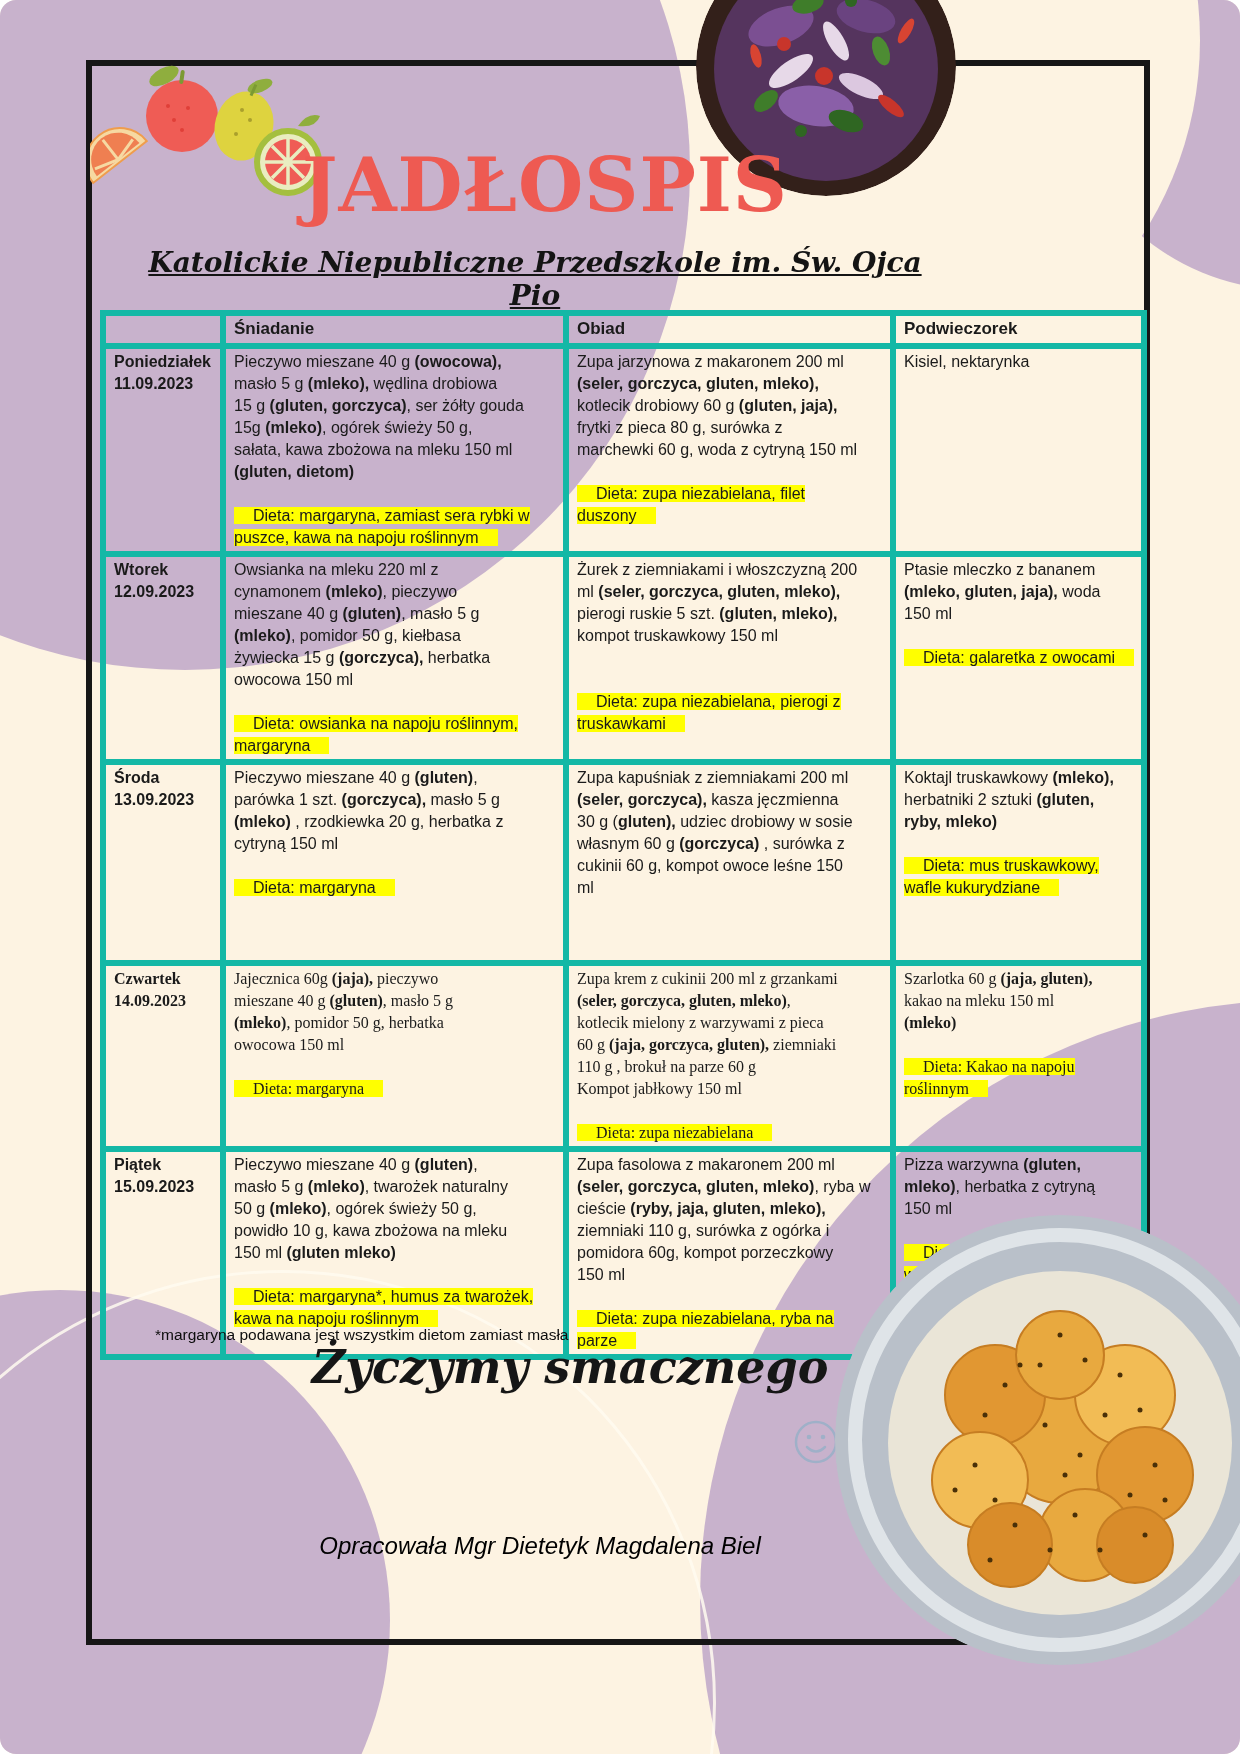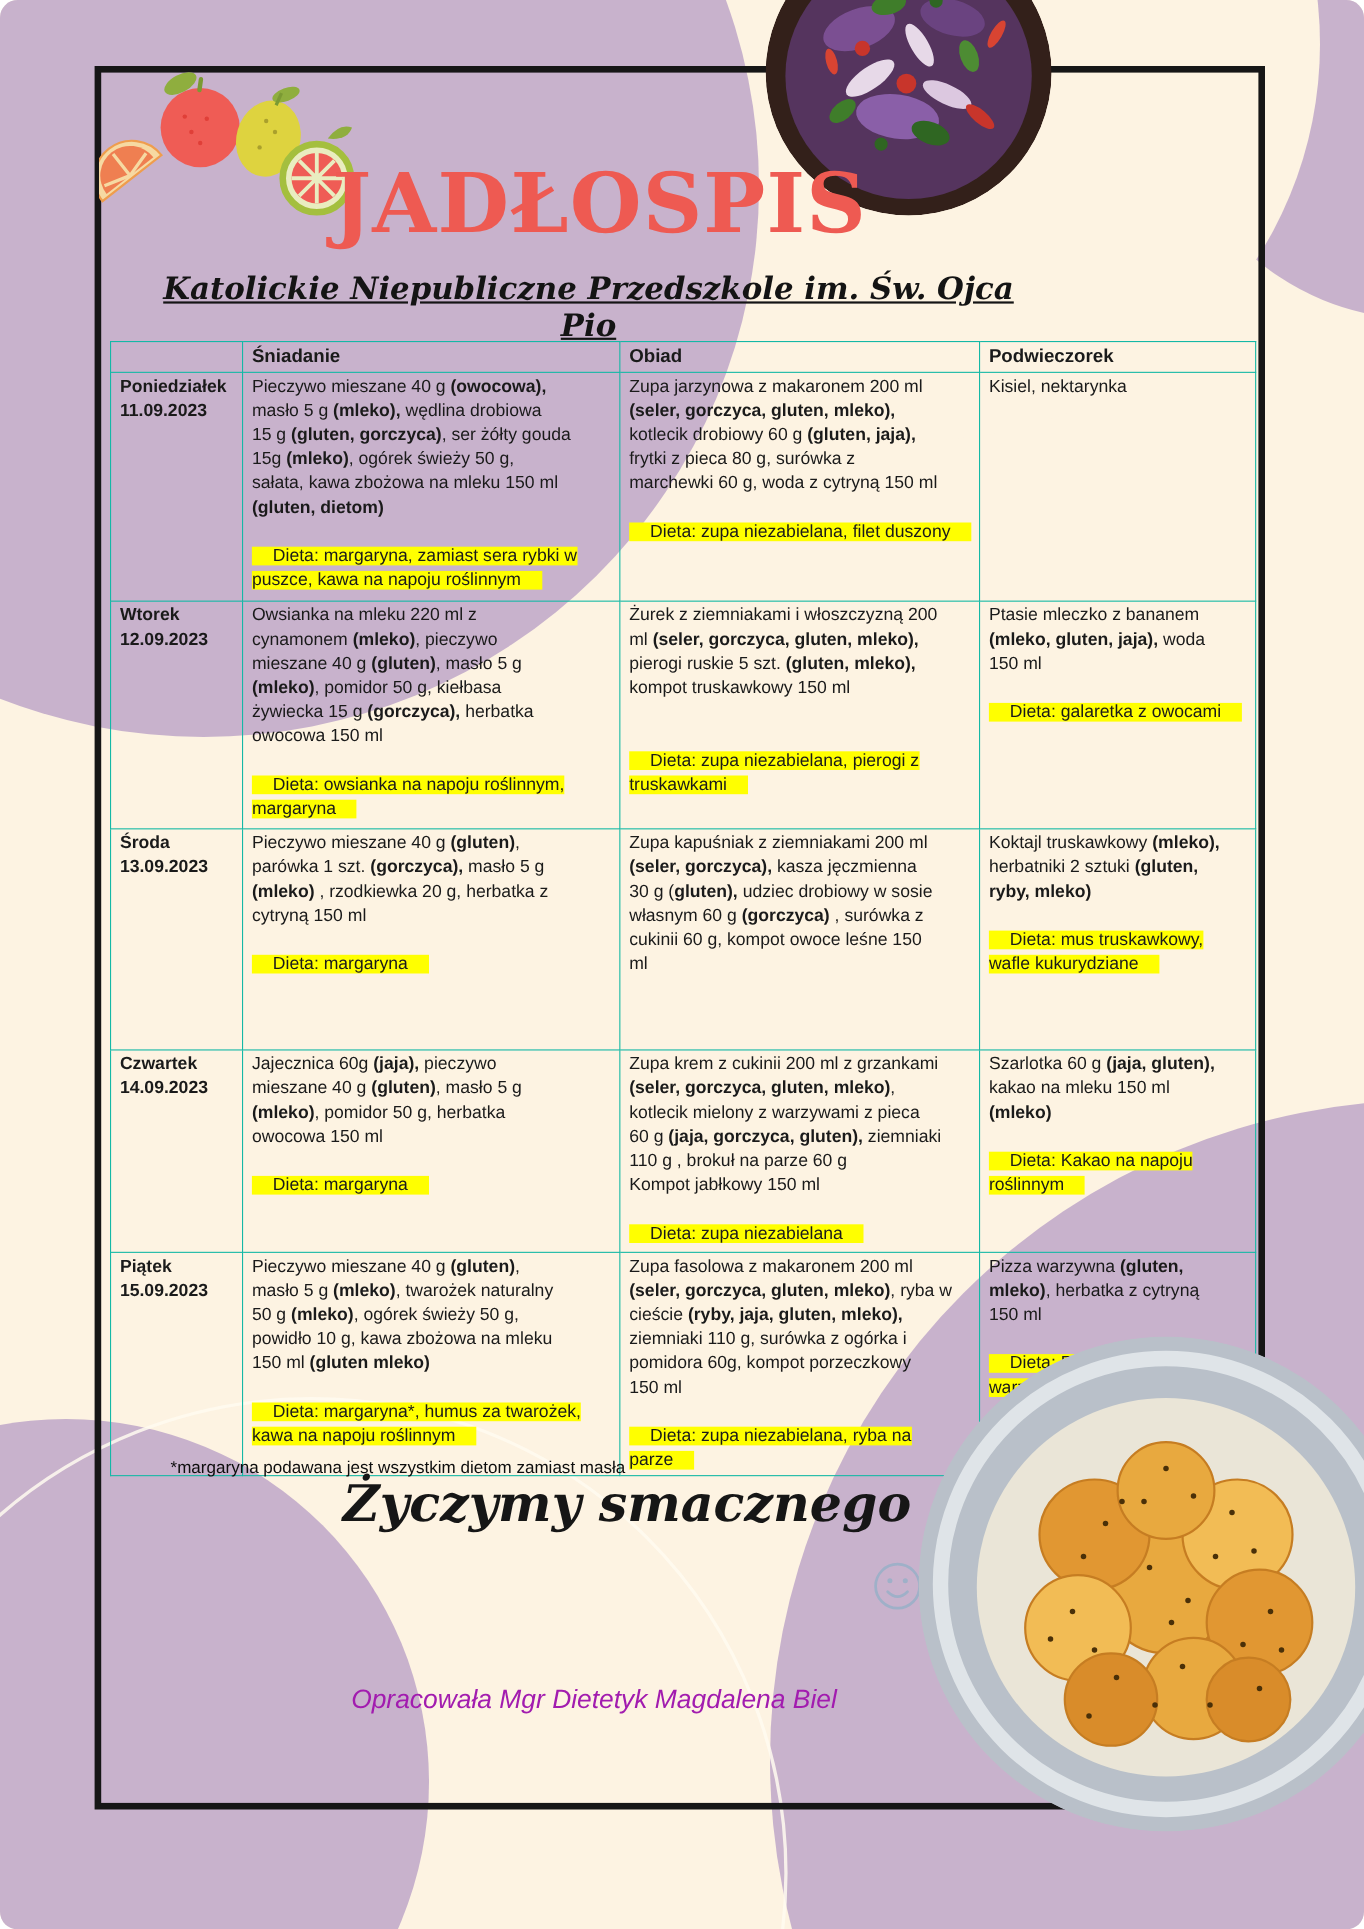--- a/index.html
+++ b/index.html
@@ -31,39 +31,39 @@
   .subtitle{position:absolute;left:135px;top:246px;width:800px;text-align:center;
             font-family:"DejaVu Serif",serif;font-style:italic;font-weight:bold;
             font-size:28px;color:#141414;text-decoration:underline;}
 
   table.menu{position:absolute;left:100px;top:310px;width:1041px;border-collapse:collapse;
              table-layout:fixed;}
   table.menu col.c-day{width:120px;}
   table.menu col.c-breakfast{width:343px;}
   table.menu col.c-lunch{width:327px;}
   table.menu col.c-snack{width:251px;}
-  table.menu th,table.menu td{border:1px solid #14b8a6;vertical-align:top;
+  table.menu th,table.menu td{border:6px solid #14b8a6;vertical-align:top;
       font-size:16px;line-height:22px;color:#1a1a1a;padding:2px 6px 2px 8px;text-align:left;}
   table.menu thead th{font-size:17px;font-weight:bold;height:23px;padding-top:2px;}
   td.day-cell{font-weight:bold;font-size:17.5px;line-height:25px;padding-top:5px;}
   tbody tr:nth-child(1){height:208px;}
   tbody tr:nth-child(2){height:207px;}
   tbody tr:nth-child(3){height:201px;}
-  tbody tr:nth-child(4){height:184px;}
+  tbody tr:nth-child(4){height:184px;font-family:Liberation Serif, serif;}
   tbody tr:nth-child(5){height:181px;}
   .spacer{height:22px;}
   .hl{background:#ffff00;padding:0 19px;}
 
   .footnote{position:absolute;left:155px;top:1326px;font-size:15.5px;color:#0d0d0d;}
   .closing{position:absolute;left:270px;top:1340px;width:600px;text-align:center;
            font-family:"DejaVu Serif",serif;font-style:italic;font-weight:bold;
            font-size:46px;color:#161616;}
   .smiley{position:absolute;left:792px;top:1418px;}
   .author{position:absolute;left:240px;top:1532px;width:600px;text-align:center;
-          font-style:italic;font-size:24px;color:#a21caf;}
+          font-style:italic;font-size:24px;color:#000000;}
 </style>
 </head>
 <body>
 
 <div class="page">
 
   <div class="blob purple blob-topright"></div>
   <div class="blob cream blob-topright-cream"></div>
   <div class="blob purple blob-topleft"></div>
   <div class="blob purple blob-bottomleft"></div>

